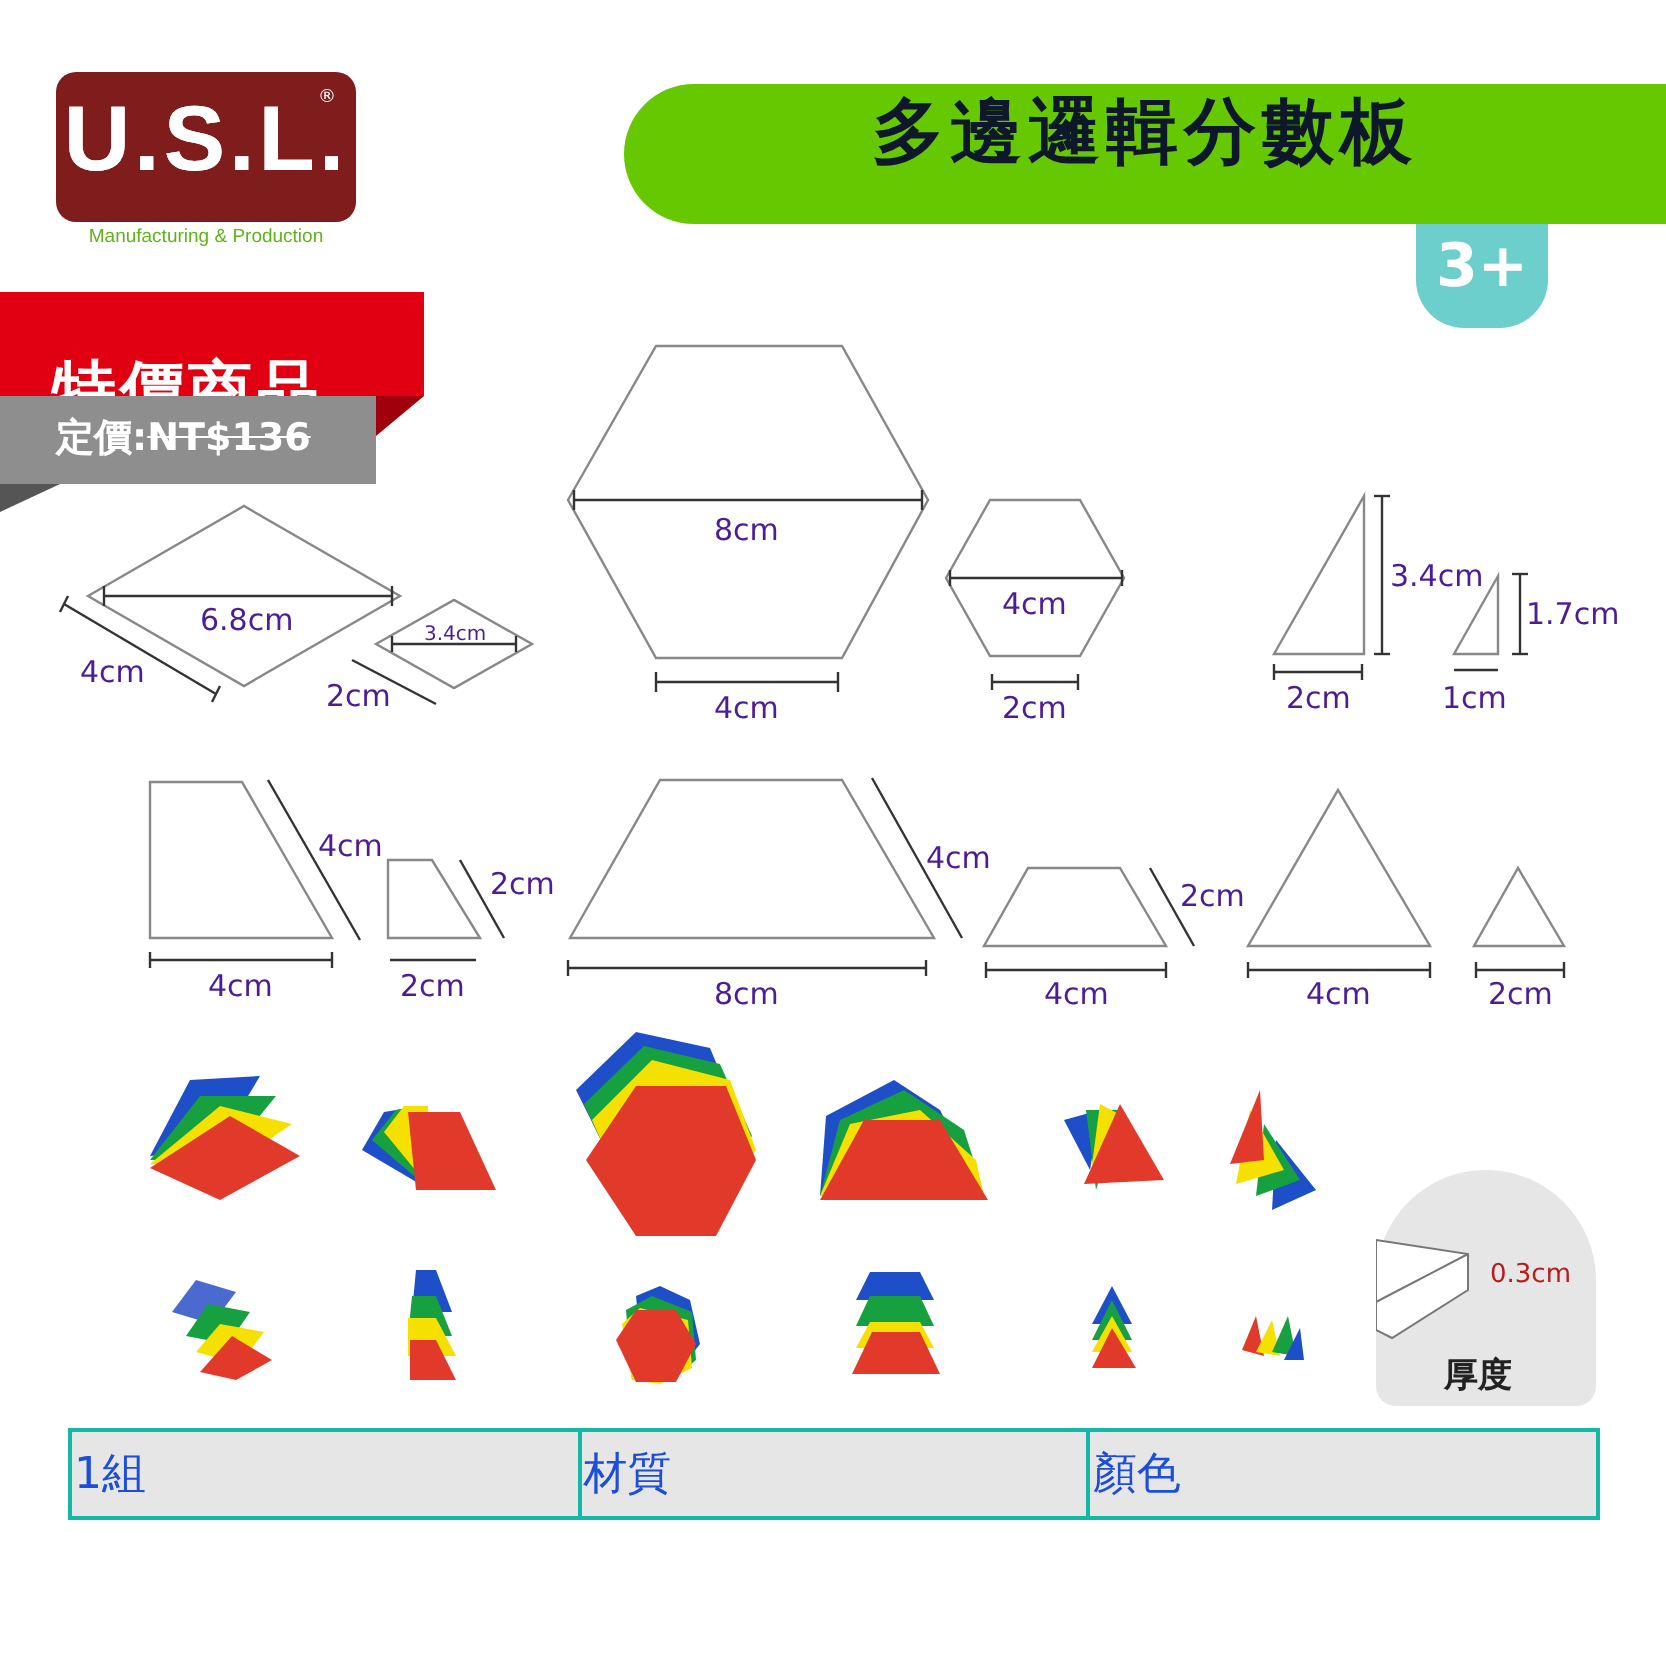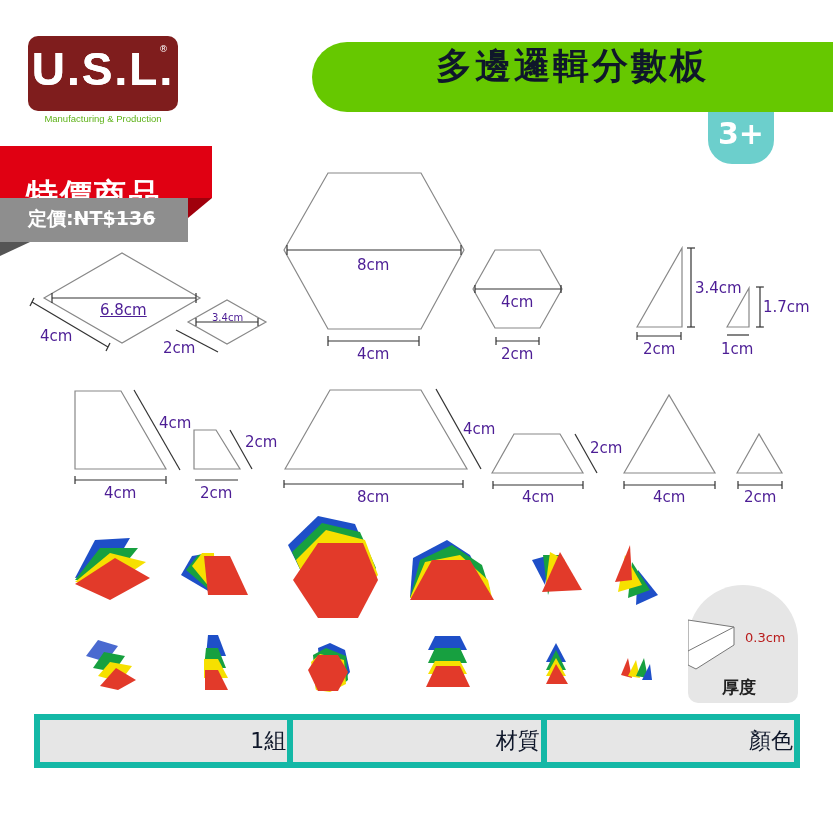--- a/index.html
+++ b/index.html
@@ -21,21 +21,21 @@
   .price-text{left:28px;top:8px;color:#fff;font:bold 19px "DejaVu Sans",sans-serif;}
   .price-text .strike{text-decoration:line-through;}
   .gray-fold{left:0;top:242px;width:0;height:0;border-top:14px solid #555;border-right:30px solid transparent;}
   .lbl{font:15px "DejaVu Sans",sans-serif;color:#4c1d95;position:absolute;white-space:nowrap;}
   .lbl-s{font:10px "DejaVu Sans",sans-serif;}
   svg.shapes{position:absolute;left:0;top:0;}
   .thick-box{left:688px;top:585px;width:110px;height:118px;background:#e6e6e6;border-radius:55px 55px 10px 10px;}
   .thick-val{left:745px;top:630px;font:13px "DejaVu Sans",sans-serif;color:#b91c1c;text-align:center;}
   .thick-lbl{left:722px;top:676px;font:bold 17px "DejaVu Sans",sans-serif;color:#222;}
   table.spec{position:absolute;left:34px;top:714px;width:766px;border-collapse:collapse;}
-  table.spec td{border:6px solid #14b8a6;text-align:right;height:40px;font:22px "DejaVu Sans",sans-serif;color:#0f172a;width:33.3%;}
+  table.spec td{border:2px solid #14b8a6;text-align:left;height:40px;font:22px "DejaVu Sans",sans-serif;color:#1d4ed8;width:33.3%;}
   table.spec tr.head td{background:#e6e6e6;}
   .pcs{font-size:13px;}
   .dot{display:inline-block;width:22px;height:26px;border-radius:50%;margin:0 6px;vertical-align:middle;}
 </style>
 </head>
 <body>
 
 <div class="abs logo-box">
   <div class="abs logo-text">U.S.L.</div>
   <div class="abs logo-reg">®</div>
@@ -152,21 +152,21 @@
       <line x1="715" y1="481" x2="715" y2="489"></line>
     </g>
   <polygon points="737,473 759,434 782,473"></polygon>
   <g stroke="#333">
       <line x1="738" y1="485" x2="782" y2="485"></line>
       <line x1="738" y1="481" x2="738" y2="489"></line>
       <line x1="782" y1="481" x2="782" y2="489"></line>
     </g>
 </svg>
 
-<div class="lbl" style="left:100px;top:301px;text-decoration:underline;">6.8cm</div>
+<div class="lbl" style="left:100px;top:301px;">6.8cm</div>
 <div class="lbl" style="left:40px;top:327px;">4cm</div>
 <div class="lbl lbl-s" style="left:212px;top:312px;">3.4cm</div>
 <div class="lbl" style="left:163px;top:339px;">2cm</div>
 <div class="lbl" style="left:357px;top:256px;">8cm</div>
 <div class="lbl" style="left:357px;top:345px;">4cm</div>
 <div class="lbl" style="left:501px;top:293px;">4cm</div>
 <div class="lbl" style="left:501px;top:345px;">2cm</div>
 <div class="lbl" style="left:695px;top:279px;">3.4cm</div>
 <div class="lbl" style="left:643px;top:340px;">2cm</div>
 <div class="lbl" style="left:763px;top:298px;">1.7cm</div>

